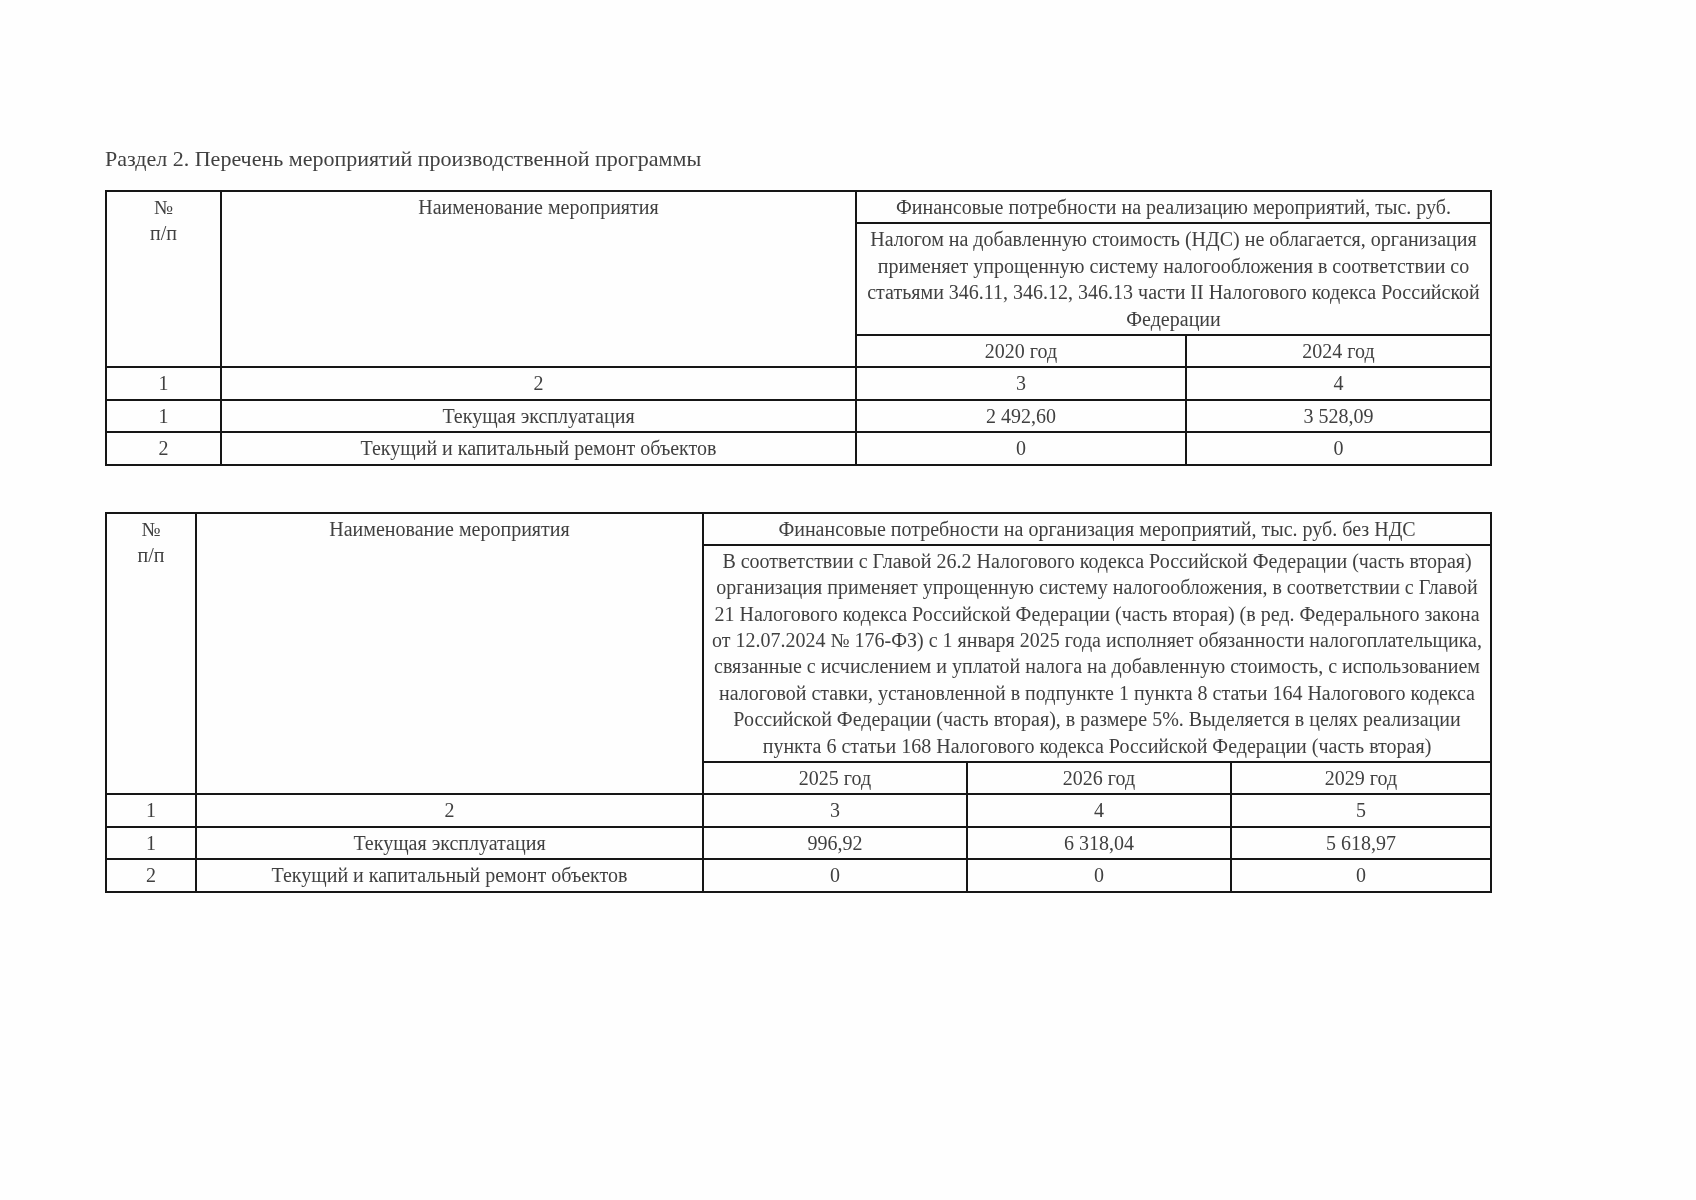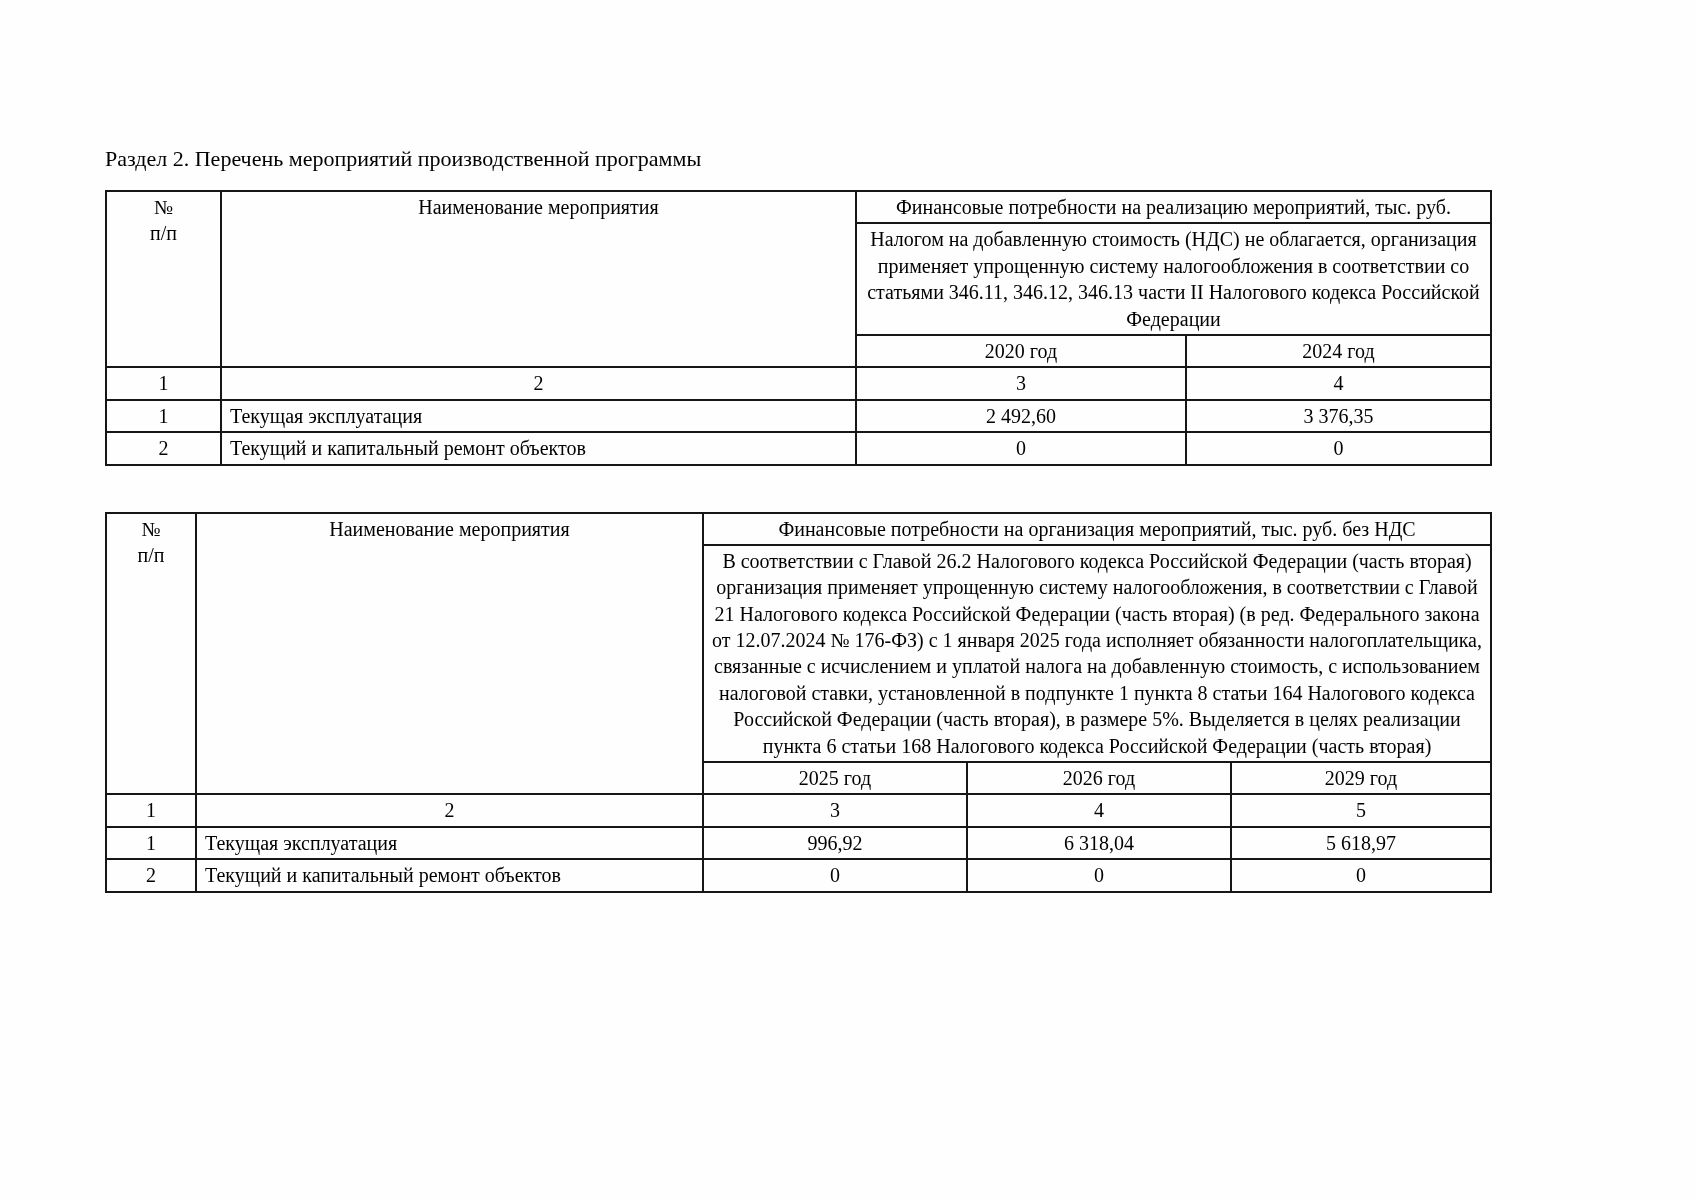--- a/index.html
+++ b/index.html
@@ -6,21 +6,21 @@
     margin: 0;
     padding: 0;
     background: #ffffff;
   }
   .page {
     position: relative;
     width: 1696px;
     height: 1200px;
     box-sizing: border-box;
     background: #fefefe;
-    color: #000000;
+    color: #404040;
     font-family: "Liberation Serif", "DejaVu Serif", serif;
     padding: 146px 0 0 105px;
     overflow: hidden;
   }
   .content {
     width: 1385px;
   }
   .section-title {
     font-size: 22px;
     font-weight: normal;
@@ -45,21 +45,21 @@
     line-height: 1.32;
     padding: 2px 8px;
     vertical-align: middle;
     word-wrap: break-word;
   }
   .center { text-align: center; }
   .left   { text-align: left; }
   .top    { vertical-align: top !important; }
   .prewrap { white-space: pre-line; }
   .note { padding: 4px 14px; }
-  td.namecell { padding-left: 12px; }
+  td.namecell { padding-left: 12px; text-align: center; }
   
   .t1 .c1 { width: 115px; }
   .t1 .c2 { width: 635px; }
   .t1 .c3 { width: 330px; }
   .t1 .c4 { width: 305px; }
   
   .t2 .c1 { width: 90px;  }
   .t2 .c2 { width: 507px; }
   .t2 .c3 { width: 264px; }
   .t2 .c4 { width: 264px; }
@@ -98,21 +98,21 @@
         <tr>
           <td class="center">1</td>
           <td class="center">2</td>
           <td class="center">3</td>
           <td class="center">4</td>
         </tr>
         <tr>
           <td class="center">1</td>
           <td class="left namecell">Текущая эксплуатация</td>
           <td class="center">2 492,60</td>
-          <td class="center">3 376,35</td>
+          <td class="center">3 528,09</td>
         </tr>
         <tr>
           <td class="center">2</td>
           <td class="left namecell">Текущий и капитальный ремонт объектов</td>
           <td class="center">0</td>
           <td class="center">0</td>
         </tr>
       </tbody>
     </table>
 

